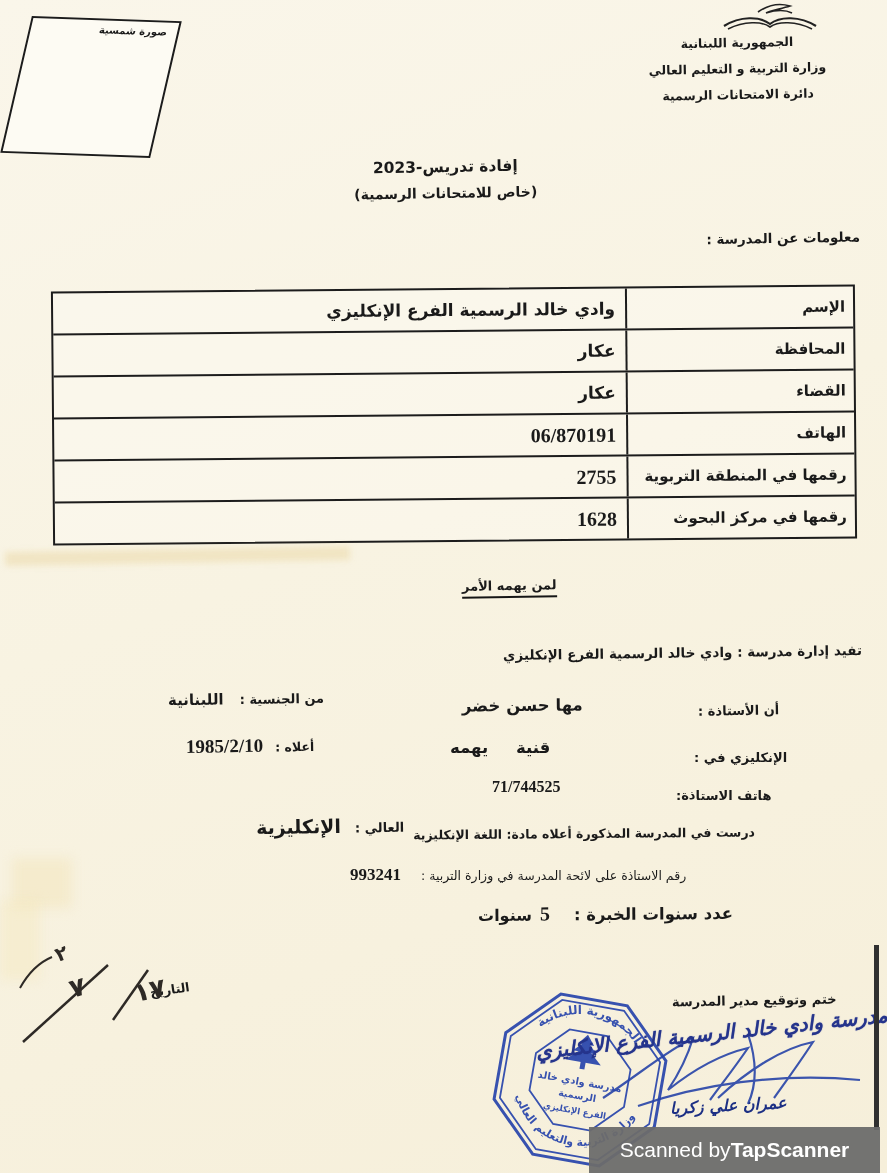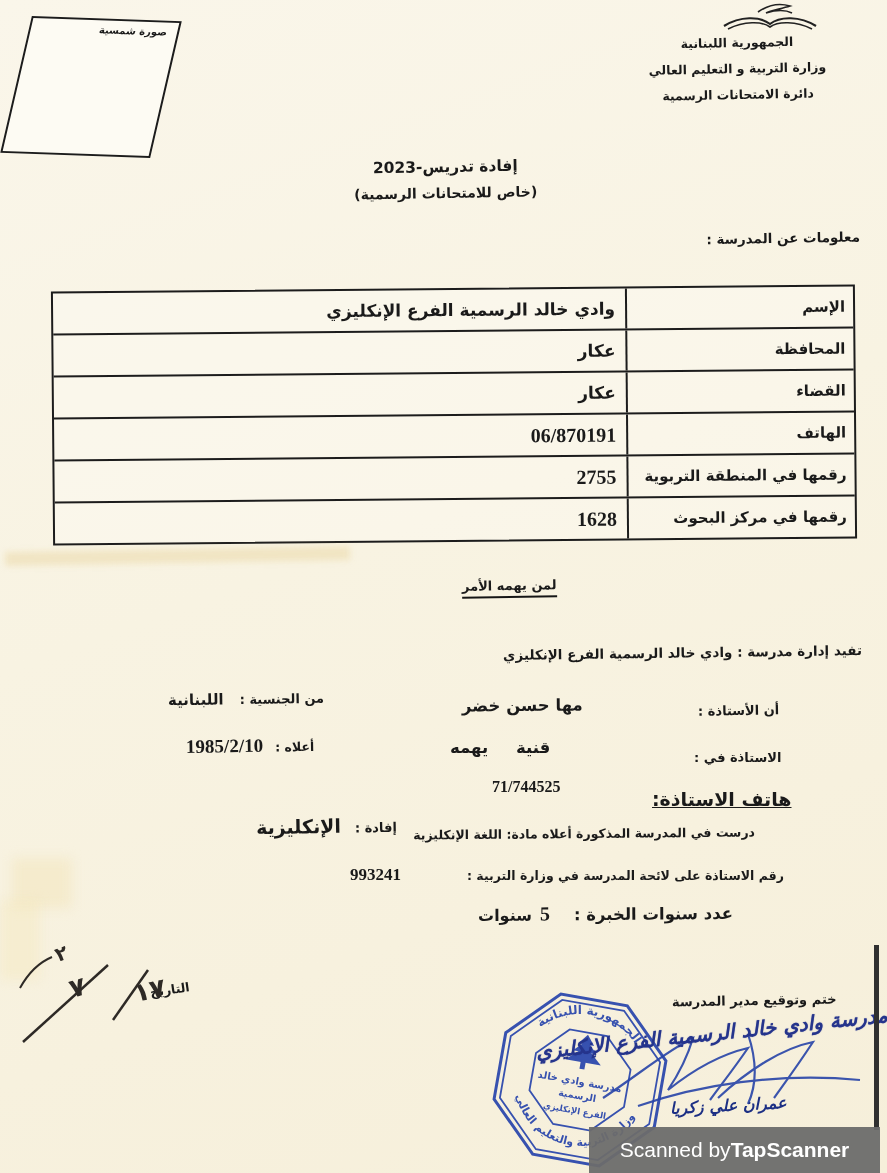--- a/index.html
+++ b/index.html
@@ -52,28 +52,28 @@
   #teacher-label{left:698px;top:703px;font-size:13px;font-weight:bold;transform:rotate(-1deg);}
   #teacher-name{left:462px;top:696px;font-size:16.5px;font-weight:bold;transform:rotate(-0.5deg);}
   #nationality-line{left:168px;top:690px;display:flex;gap:16px;align-items:baseline;transform:rotate(-1deg);}
   #nationality-line .lab{font-size:13px;font-weight:bold;}
   #nationality-line .val{font-size:15px;font-weight:bold;}
   #birth-label{left:694px;top:750px;font-size:13px;font-weight:bold;}
   #birthplace{left:450px;top:738px;font-size:16.5px;font-weight:bold;word-spacing:22px;}
   #birthdate-line{left:186px;top:735px;display:flex;gap:12px;align-items:baseline;transform:rotate(-1deg);}
   #birthdate-line .lab{font-size:12.5px;font-weight:bold;}
   #birthdate-line .num{font-size:19px;}
-  #phone-label{left:652px;top:788px;font-size:19px;font-weight:bold;text-decoration:underline;}
+  #phone-label{left:676px;top:788px;font-size:13px;font-weight:bold;}
   #phone-value{left:492px;top:778px;font-size:16px;}
   #subject-line{left:413px;top:826px;width:342px;text-align:right;font-size:12.5px;font-weight:bold;transform:rotate(-0.5deg);}
   #language-line{left:256px;top:815px;display:flex;gap:14px;align-items:baseline;transform:rotate(-1deg);}
   #language-line .lab{font-size:13px;font-weight:bold;}
   #language-line .val{font-size:19px;font-weight:bold;}
   #registry-line{left:350px;top:865px;display:flex;gap:20px;align-items:baseline;}
-  #registry-line .lab{font-size:12.5px;font-weight:bold;margin-left:46px;}
+  #registry-line .lab{font-size:12.5px;font-weight:normal;}
   #registry-line .num{font-size:17px;}
   #experience-line{left:478px;top:902px;display:flex;gap:24px;align-items:baseline;transform:rotate(-0.5deg);}
   #experience-line .lab{font-size:16.5px;font-weight:bold;}
   #experience-line .valwrap{direction:rtl;display:flex;gap:8px;align-items:baseline;}
   #experience-line .num{font-size:20px;}
   #experience-line .unit{font-size:16px;font-weight:bold;}
 
   
   #date-label{left:150px;top:982px;font-size:12.5px;font-weight:bold;direction:rtl;transform:rotate(-8deg);}
   #date-svg{left:8px;top:930px;}
@@ -157,33 +157,33 @@
     <span>وادي خالد الرسمية الفرع الإنكليزي</span>
   </div>
 
   <div class="line" id="teacher-label">أن الأستاذة :</div>
   <div class="line" id="teacher-name">مها حسن خضر</div>
   <div class="line" id="nationality-line">
     <span class="lab">من الجنسية :</span>
     <span class="val">اللبنانية</span>
   </div>
 
-  <div class="line" id="birth-label">الاستاذة في :</div>
+  <div class="line" id="birth-label">الإنكليزي في :</div>
   <div class="line" id="birthplace">قنية يهمه</div>
   <div class="line" id="birthdate-line">
     <span class="lab">أعلاه :</span>
     <span class="num">1985/2/10</span>
   </div>
 
   <div class="line" id="phone-label">هاتف الاستاذة:</div>
   <div class="line num" id="phone-value">71/744525</div>
 
   <div class="line" id="subject-line">درست في المدرسة المذكورة أعلاه مادة: اللغة الإنكليزية</div>
   <div class="line" id="language-line">
-    <span class="lab">إفادة :</span>
+    <span class="lab">العالي :</span>
     <span class="val">الإنكليزية</span>
   </div>
 
   <div class="line" id="registry-line">
     <span class="lab">رقم الاستاذة على لائحة المدرسة في وزارة التربية :</span>
     <span class="num">993241</span>
   </div>
 
   <div class="line" id="experience-line">
     <span class="lab">عدد سنوات الخبرة :</span>

